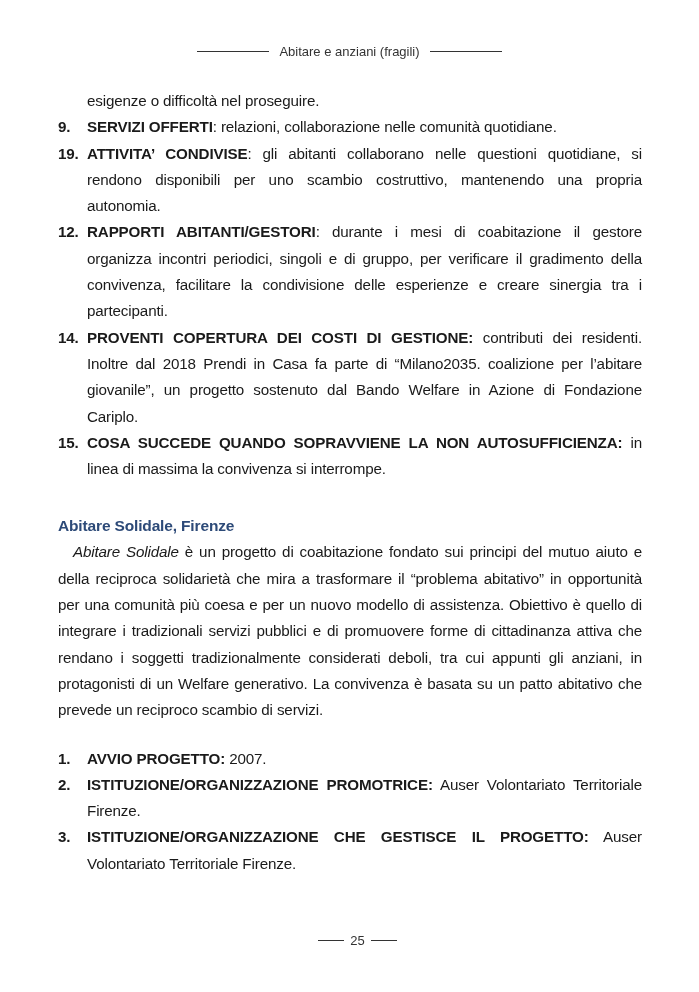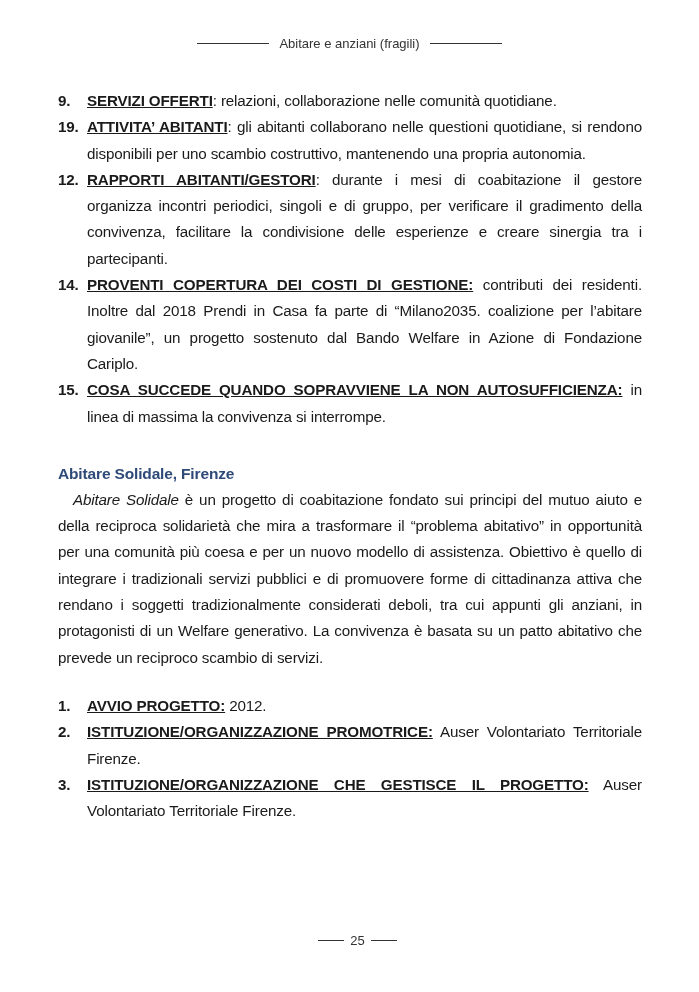--- a/index.html
+++ b/index.html
@@ -2,35 +2,35 @@
 <html><head>
 <meta charset="utf-8">
 <style>
   html, body { margin: 0; padding: 0; background: #ffffff; }
   body {
     width: 699px; height: 992px; position: relative; overflow: hidden;
     font-family: "Liberation Sans", "DejaVu Sans", sans-serif;
     color: #1a1a1a;
   }
   .running-header {
-    position: absolute; top: 36px; left: 0; width: 699px;
+    position: absolute; top: 44px; left: 0; width: 699px;
     display: flex; justify-content: center; align-items: center;
     font-size: 13px; color: #333;
   }
   .rule { display: inline-block; height: 1px; background: #333; width: 72px; }
   .running-header .title { margin: 0 10px; }
 
   .content {
     position: absolute; left: 58px; top: 88px; width: 584px;
     font-size: 15.2px; line-height: 26.3px; letter-spacing: -0.15px;
   }
   .list { margin: 0; padding: 0; list-style: none; }
   .item { position: relative; padding-left: 29px; text-align: justify; }
   .item .num { position: absolute; left: 0; top: 0; font-weight: bold; }
-  .item b { font-weight: bold; text-decoration: underline; }
+  .item b { font-weight: bold; }
   .cont { padding-left: 29px; }
 
   .section-title {
     color: #2d4a78; font-weight: bold; font-size: 15.5px;
     margin-top: 31px; line-height: 26px;
   }
   .para { text-align: justify; margin: 0; }
   .para i { font-style: italic; margin-left: 15px; }
   .list2 { margin-top: 22px; }
 
@@ -45,28 +45,29 @@
 </head>
 <body>
 
 <div class="running-header">
   <span class="rule"></span>
   <span class="title">Abitare e anziani (fragili)</span>
   <span class="rule"></span>
 </div>
 
 <div class="content">
+  <div class="cont">esigenze o difficoltà nel proseguire.</div>
   <ol class="list">
     <li class="item">
       <span class="num">9.</span>
       <b>SERVIZI OFFERTI</b><span>: </span><span>relazioni, collaborazione nelle comunità quotidiane.</span>
     </li>
     <li class="item">
       <span class="num">19.</span>
-      <b>ATTIVITA’ ABITANTI</b><span>: </span><span>gli abitanti collaborano nelle questioni quotidiane, si rendono disponibili per uno scambio costruttivo, mantenendo una propria autonomia.</span>
+      <b>ATTIVITA’ CONDIVISE</b><span>: </span><span>gli abitanti collaborano nelle questioni quotidiane, si rendono disponibili per uno scambio costruttivo, mantenendo una propria autonomia.</span>
     </li>
     <li class="item">
       <span class="num">12.</span>
       <b>RAPPORTI ABITANTI/GESTORI</b><span>: </span><span>durante i mesi di coabitazione il gestore organizza incontri periodici, singoli e di gruppo, per verificare il gradimento della convivenza, facilitare la condivisione delle esperienze e creare sinergia tra i partecipanti.</span>
     </li>
     <li class="item">
       <span class="num">14.</span>
       <b>PROVENTI COPERTURA DEI COSTI DI GESTIONE:</b><span> </span><span>contributi dei residenti. Inoltre dal 2018 Prendi in Casa fa parte di “Milano2035. coalizione per l’abitare giovanile”, un progetto sostenuto dal Bando Welfare in Azione di Fondazione Cariplo.</span>
     </li>
     <li class="item">
@@ -74,21 +75,21 @@
       <b>COSA SUCCEDE QUANDO SOPRAVVIENE LA NON AUTOSUFFICIENZA:</b><span> </span><span>in linea di massima la convivenza si interrompe.</span>
     </li>
   </ol>
 
   <div class="section-title">Abitare Solidale, Firenze</div>
   <p class="para"><i>Abitare Solidale</i><span> è un progetto di coabitazione fondato sui principi del mutuo aiuto e della reciproca solidarietà che mira a trasformare il “problema abitativo” in  opportunità per una comunità più coesa e per un nuovo modello di assistenza. Obiettivo è quello di integrare i tradizionali servizi pubblici e di promuovere forme di cittadinanza attiva che rendano i soggetti tradizionalmente considerati deboli, tra cui appunti gli anziani, in protagonisti di un Welfare generativo. La convivenza è basata su un patto abitativo che prevede un reciproco scambio di servizi.</span></p>
 
   <ol class="list list2">
     <li class="item">
       <span class="num">1.</span>
-      <b>AVVIO PROGETTO:</b><span> </span><span>2012.</span>
+      <b>AVVIO PROGETTO:</b><span> </span><span>2007.</span>
     </li>
     <li class="item">
       <span class="num">2.</span>
       <b>ISTITUZIONE/ORGANIZZAZIONE PROMOTRICE:</b><span> </span><span>Auser Volontariato Territoriale Firenze.</span>
     </li>
     <li class="item">
       <span class="num">3.</span>
       <b>ISTITUZIONE/ORGANIZZAZIONE CHE GESTISCE IL PROGETTO:</b><span> </span><span>Auser Volontariato Territoriale Firenze.</span>
     </li>
   </ol>

